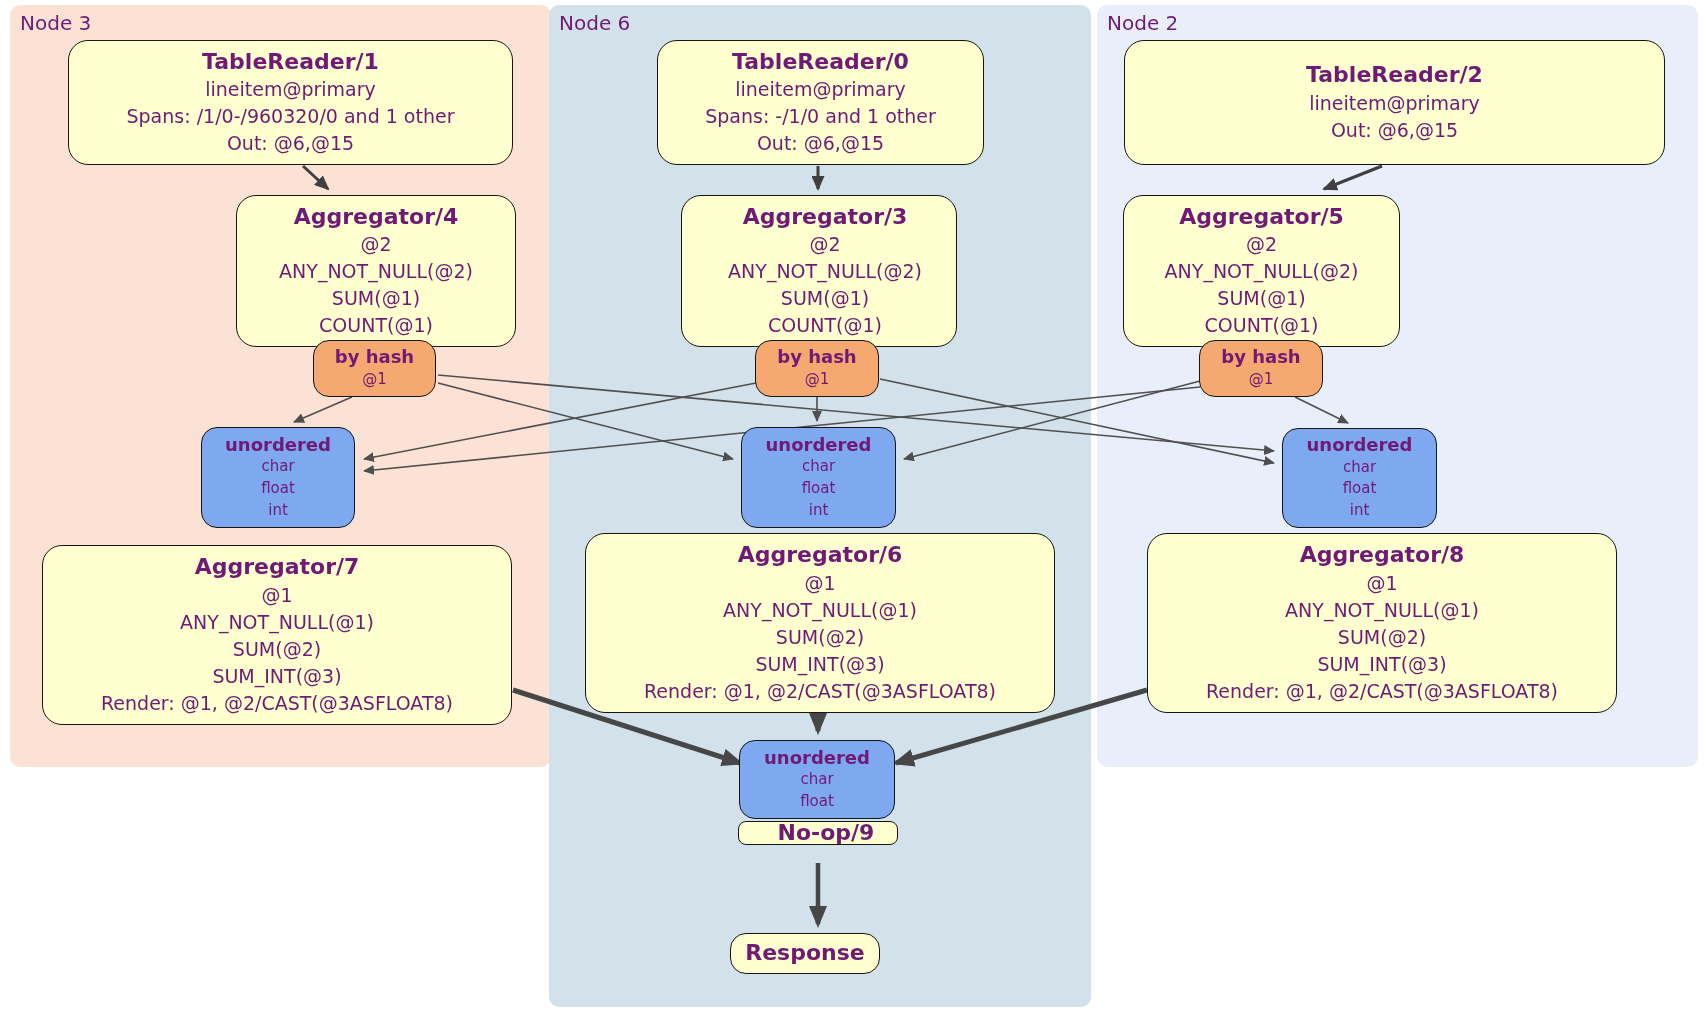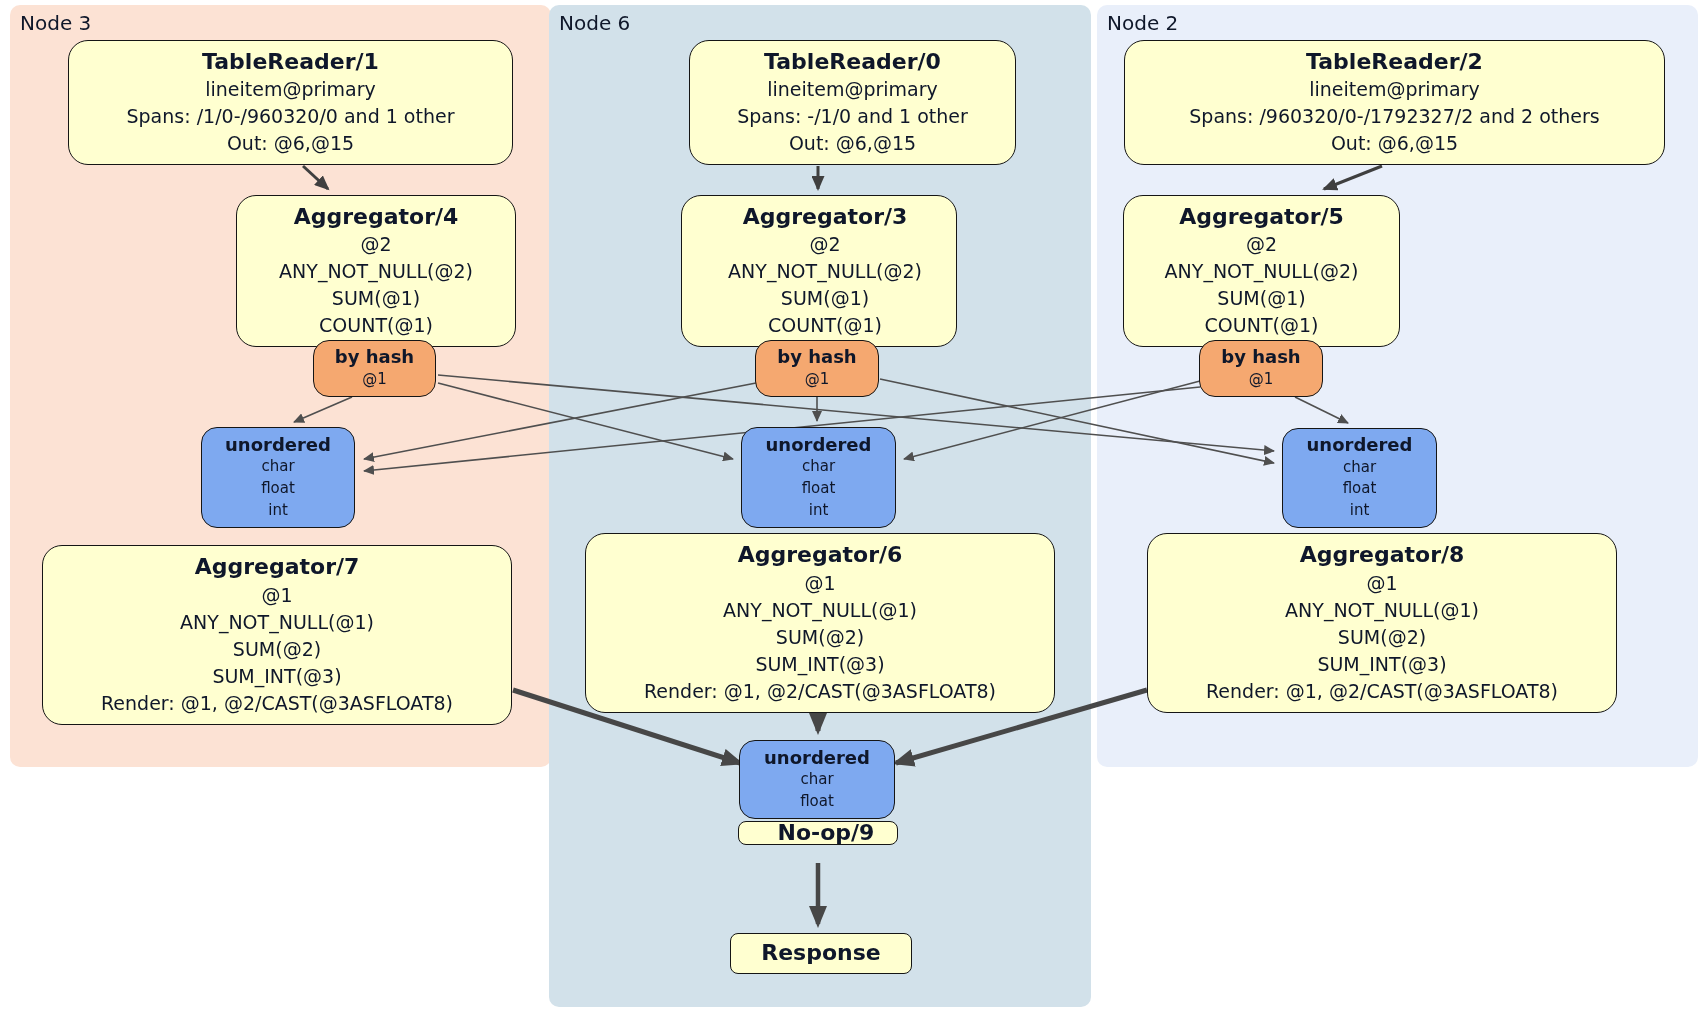--- a/index.html
+++ b/index.html
@@ -1,19 +1,19 @@
 <!DOCTYPE html>
 <html style="--panel-node3: #fce2d4; --panel-node1: #d2e1ea; --panel-node2: #e9effa; --processor-fill: #ffffd0; --router-fill: #f5a870; --sync-fill: #7ea9f0; --edge: #474747;"><head>
 <meta charset="utf-8">
 <style>
   html,body { margin:0; padding:0; background:#ffffff; }
   .stage {
     position:relative; width:1706px; height:1016px;
     background:#ffffff; overflow:hidden;
-    font-family:"DejaVu Sans", sans-serif; color:#0f172a;
+    font-family:"DejaVu Sans", sans-serif; color:#701a75;
   }
   .panel { position:absolute; border-radius:10px; z-index:0; }
   .panel-label { position:absolute; top:6px; left:10px; font-size:20px; }
   #edges { position:absolute; left:0; top:0; z-index:1; }
   .box {
     position:absolute; z-index:2; box-sizing:border-box;
     display:flex; flex-direction:column; align-items:center; justify-content:center;
     text-align:center; white-space:nowrap;
   }
   .proc   { background:var(--processor-fill,#ffffd0); border:1.7px solid #151515; border-radius:20px; }
@@ -102,21 +102,21 @@
   </div>
   <div class="box proc" style="left:42px;top:533px;width:470px;height:180px;margin-top:12px;">
     <div class="title">Aggregator/7</div>
     <div class="line">@1</div>
     <div class="line">ANY_NOT_NULL(@1)</div>
     <div class="line">SUM(@2)</div>
     <div class="line">SUM_INT(@3)</div>
     <div class="line">Render: @1, @2/CAST(@3ASFLOAT8)</div>
   </div>
 
-  <div class="box proc" style="left:657px;top:40px;width:327px;height:125px;margin-left:32px;">
+  <div class="box proc" style="left:657px;top:40px;width:327px;height:125px;">
     <div class="title">TableReader/0</div>
     <div class="line">lineitem@primary</div>
     <div class="line">Spans: -/1/0 and 1 other</div>
     <div class="line">Out: @6,@15</div>
   </div>
   <div class="box proc" style="left:681px;top:195px;width:276px;height:152px;padding-left:12px;">
     <div class="title">Aggregator/3</div>
     <div class="line">@2</div>
     <div class="line">ANY_NOT_NULL(@2)</div>
     <div class="line">SUM(@1)</div>
@@ -137,21 +137,20 @@
     <div class="line">@1</div>
     <div class="line">ANY_NOT_NULL(@1)</div>
     <div class="line">SUM(@2)</div>
     <div class="line">SUM_INT(@3)</div>
     <div class="line">Render: @1, @2/CAST(@3ASFLOAT8)</div>
   </div>
 
   <div class="box proc" style="left:1124px;top:40px;width:541px;height:125px;">
     <div class="title">TableReader/2</div>
     <div class="line">lineitem@primary</div>
-    <div class="line">Spans: /960320/0-/1792327/2 and 2 others</div>
     <div class="line">Out: @6,@15</div>
   </div>
   <div class="box proc" style="left:1123px;top:195px;width:277px;height:152px;">
     <div class="title">Aggregator/5</div>
     <div class="line">@2</div>
     <div class="line">ANY_NOT_NULL(@2)</div>
     <div class="line">SUM(@1)</div>
     <div class="line">COUNT(@1)</div>
   </div>
   <div class="box router" style="left:1199px;top:340px;width:124px;height:57px;">
@@ -174,17 +173,17 @@
   </div>
 
   <div class="box sync" style="left:739px;top:740px;width:156px;height:79px;">
     <div class="title">unordered</div>
     <div class="line">char</div>
     <div class="line">float</div>
   </div>
   <div class="box proc" style="left:738px;top:821px;width:160px;height:24px;border-radius:8px;padding-left:16px;">
     <div class="title">No-op/9</div>
   </div>
-  <div class="box proc" style="left:730px;top:933px;width:182px;height:41px;border-radius:8px;">
+  <div class="box proc" style="left:730px;top:933px;width:150px;height:41px;border-radius:16px;">
     <div class="title">Response</div>
   </div>
 
 </div>
 
 </body></html>

